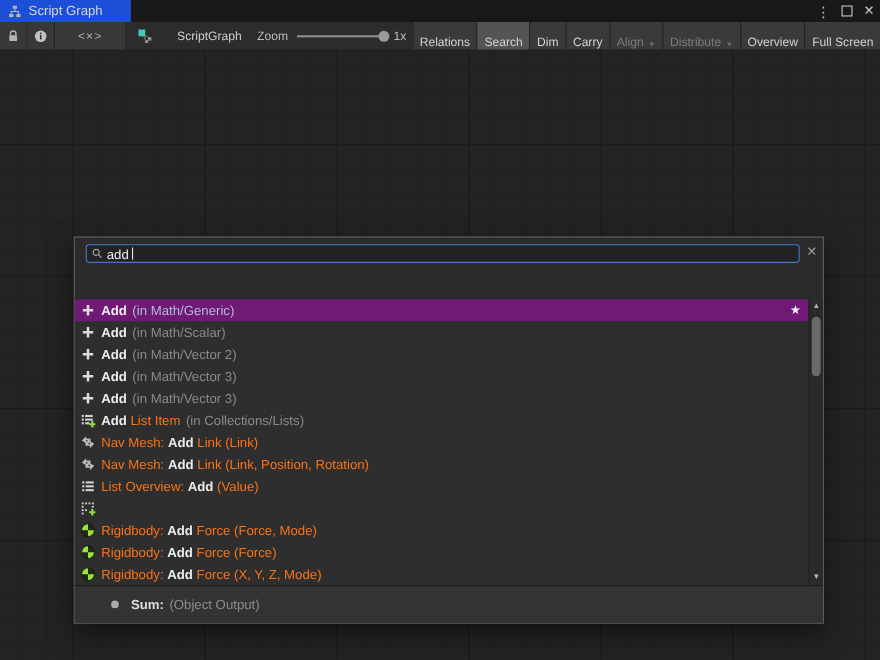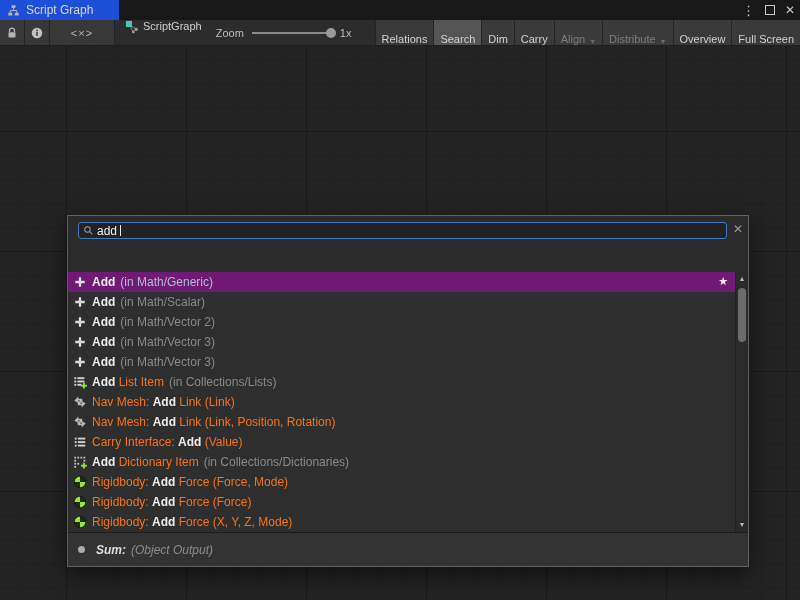--- a/index.html
+++ b/index.html
@@ -17,21 +17,21 @@
   .wincontrols{position:absolute;right:5px;top:0;height:20px;display:flex;align-items:center;gap:10px;color:#c9c9c9;}
   .kebab{font-size:13px;line-height:1;}
   .maxbox{width:8px;height:8px;border:1.4px solid #c9c9c9;display:inline-block;}
   .closex{font-size:12px;line-height:1;}
   
   .toolbar{position:absolute;left:0;top:20px;width:800px;height:26px;background:#2c2c2c;border-bottom:1px solid #1e1e1e;display:flex;align-items:stretch;font-size:11px;color:#d2d2d2;box-sizing:border-box;}
   .tcell{display:flex;align-items:center;justify-content:center;background:#383838;border-right:1px solid #242424;width:24px;}
   .tcell.wide{width:64px;}
   .tcell .ic{width:14px;height:14px;display:inline-flex;}
   .codeglyph{color:#b5b5b5;font-size:11px;letter-spacing:1px;}
-  .sg{display:flex;align-items:flex-start;gap:4px;margin-left:10px;color:#cfcfcf;}
+  .sg{display:flex;align-items:center;gap:22px;margin-left:10px;color:#cfcfcf;}
   .sg .ic{width:14px;height:14px;display:inline-flex;}
   .zoomctl{display:flex;align-items:center;gap:8px;margin-left:14px;color:#bdbdbd;}
   .ztrack{width:80px;height:2px;background:#8a8a8a;position:relative;}
   .zknob{position:absolute;right:-4px;top:-4px;width:10px;height:10px;border-radius:50%;background:#9a9a9a;}
   .tb-right{display:flex;margin-left:auto;align-items:stretch;}
   .tbtn{display:flex;align-items:flex-end;padding:0 6px;background:#3a3a3a;border-left:1px solid #242424;color:#d2d2d2;white-space:nowrap;}
   .tbtn.active{background:#545454;}
   .tbtn.disabled{color:#7d7d7d;}
   .tbtn .dd{font-size:7px;margin-left:4px;color:#9a9a9a;}
   .tbtn.disabled .dd{color:#6c6c6c;}
@@ -59,21 +59,21 @@
   .rtext{white-space:pre;line-height:1;}
   .rtext .b{font-weight:bold;color:#ececec;}
   .rtext .pre,.rtext .post{color:#f97316;}
   .rtext .cat{color:#8a8a8a;margin-left:5px;}
   .row.selected .rtext .cat{color:#aebdd6;}
   .row .star{position:absolute;right:7px;top:3px;color:#f2f2f2;font-size:11px;}
   .vscroll{position:absolute;right:0;top:56px;width:13px;height:260px;background:#2a2a2a;border-left:1px solid #222;box-sizing:border-box;}
   .sarrow{position:absolute;left:0;width:12px;text-align:center;color:#b8b8b8;font-size:7px;line-height:10px;}
   .sarrow.up{top:2px;} .sarrow.down{bottom:2px;}
   .sthumb{position:absolute;left:2px;top:16px;width:8px;height:54px;background:#6b6b6b;border-radius:4px;}
-  .ffooter{position:absolute;left:0;right:0;bottom:0;height:34px;background:#333333;border-top:1px solid #1d1d1d;display:flex;align-items:center;padding-left:10px;font-size:12px;box-sizing:border-box;font-style:italic;}
+  .ffooter{position:absolute;left:0;right:0;bottom:0;height:34px;background:#333333;border-top:1px solid #1d1d1d;display:flex;align-items:center;padding-left:33px;font-size:12px;box-sizing:border-box;}
   .fdot{width:7px;height:7px;border-radius:50%;background:#ababab;margin-right:11px;}
   .fbold{font-weight:bold;color:#dedede;}
   .fcat{color:#8d8d8d;margin-left:5px;}
 </style>
 </head>
 <body>
 
 <div class="titlebar">
   <div class="tab">
     <span class="tic">
@@ -260,40 +260,39 @@
         <span class="ric">
           <svg viewBox="0 0 16 16" width="14" height="14" fill="#d0d0d0">
             <rect x="2" y="3" width="2.2" height="2.2"></rect>
             <rect x="5.6" y="3" width="8.4" height="2.2"></rect>
             <rect x="2" y="7" width="2.2" height="2.2"></rect>
             <rect x="5.6" y="7" width="8.4" height="2.2"></rect>
             <rect x="2" y="11" width="2.2" height="2.2"></rect>
             <rect x="5.6" y="11" width="8.4" height="2.2"></rect>
           </svg>
         </span>
-        <span class="rtext"><span class="pre">Carry Interface: </span><span class="b">Add</span><span class="post"> (Value)</span></span>
+        <span class="rtext"><span class="pre">List Overview: </span><span class="b">Add</span><span class="post"> (Value)</span></span>
       </div>
       <div class="row">
         <span class="ric">
           <svg viewBox="0 0 16 16" width="14" height="14">
             <g fill="#c8c8c8">
               <rect x="1.5" y="2" width="2" height="2"></rect>
               <rect x="5" y="2" width="2" height="2"></rect>
               <rect x="8.5" y="2" width="2" height="2"></rect>
               <rect x="12" y="2" width="2" height="2"></rect>
               <rect x="1.5" y="5.5" width="2" height="2"></rect>
               <rect x="12" y="5.5" width="2" height="2"></rect>
               <rect x="1.5" y="9" width="2" height="2"></rect>
               <rect x="5" y="9" width="2" height="2"></rect>
               <rect x="1.5" y="12.5" width="2" height="2"></rect>
             </g>
             <path d="M11.4 8.9h2.2v2.2h2.2v2.2h-2.2v2.2h-2.2v-2.2H9.2v-2.2h2.2z" fill="#8ce03c"></path>
           </svg>
         </span>
-        <span class="rtext"><span class="b">Add</span><span class="post"> Dictionary Item</span><span class="cat">(in Collections/Dictionaries)</span></span>
       </div>
       <div class="row">
         <span class="ric">
           <svg viewBox="0 0 16 16" width="14" height="14">
             <circle cx="8" cy="8" r="6.6" fill="#222b12"></circle>
             <path d="M8 8V1.4A6.6 6.6 0 0 0 1.4 8z" fill="#9ae23e"></path>
             <path d="M8 8v6.6A6.6 6.6 0 0 0 14.6 8z" fill="#9ae23e"></path>
             <circle cx="8" cy="8" r="6.6" fill="none" stroke="#0f140a" stroke-width="0.8"></circle>
           </svg>
         </span>

